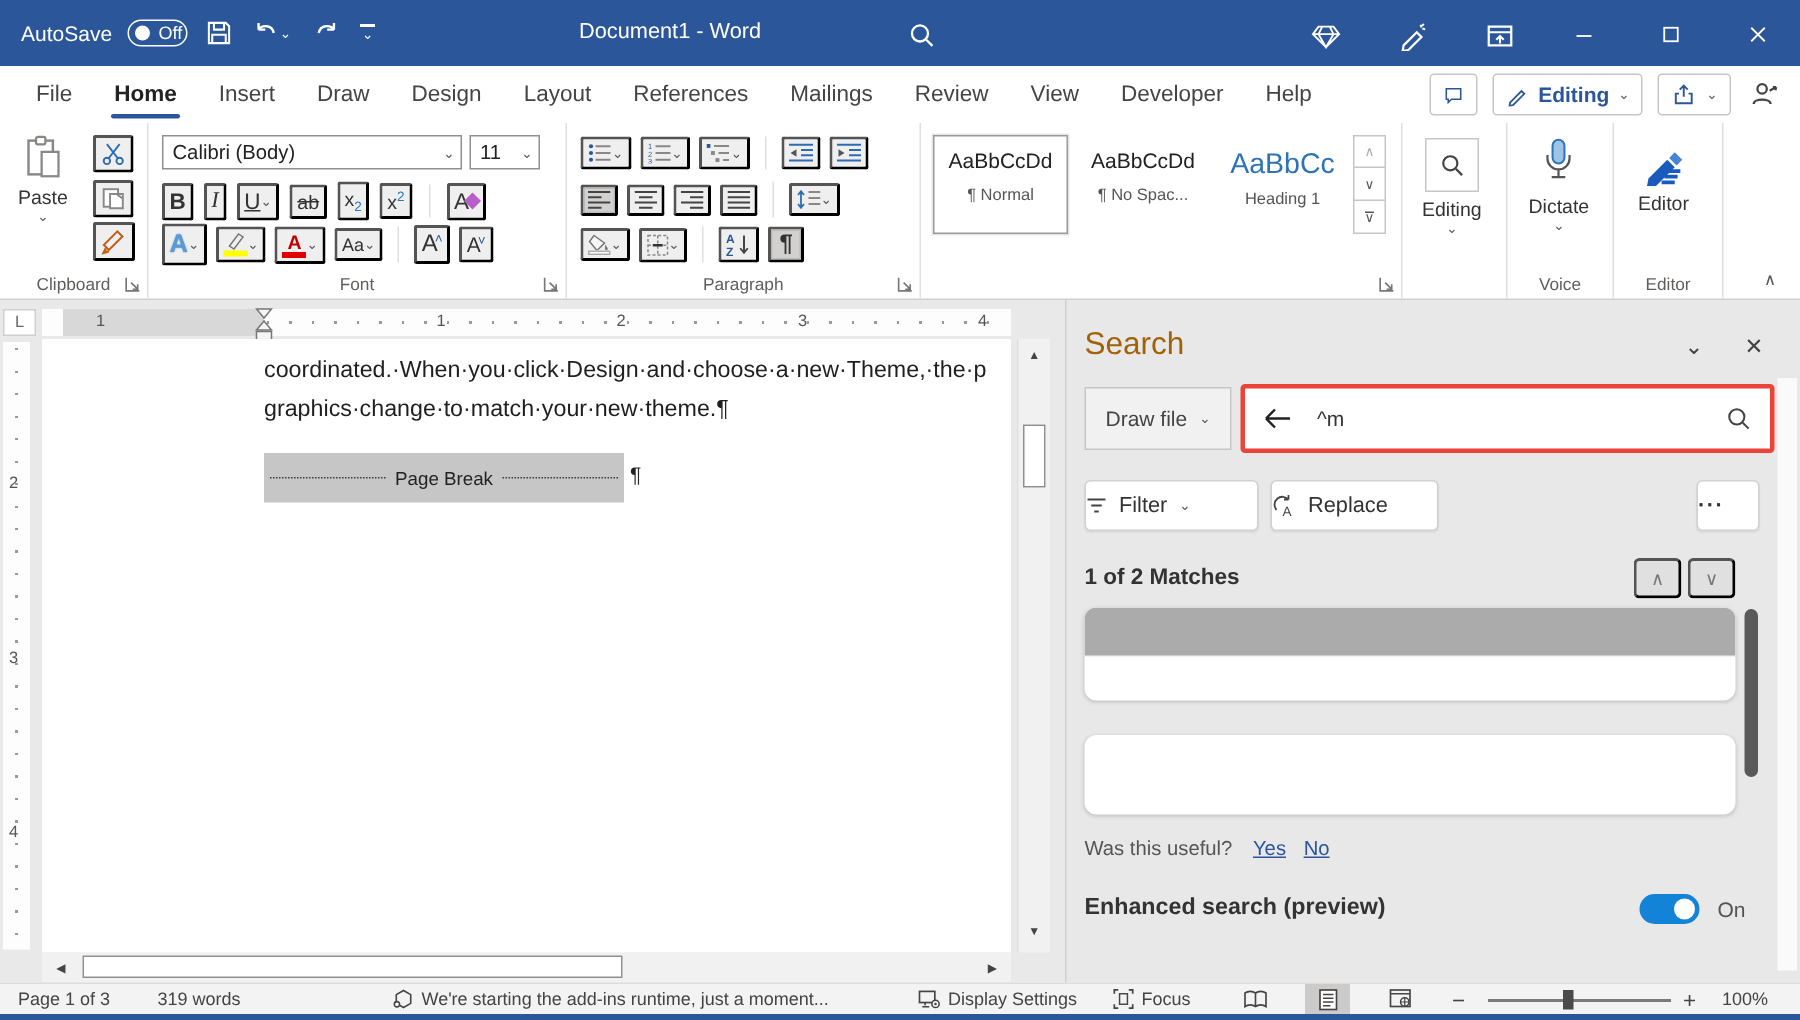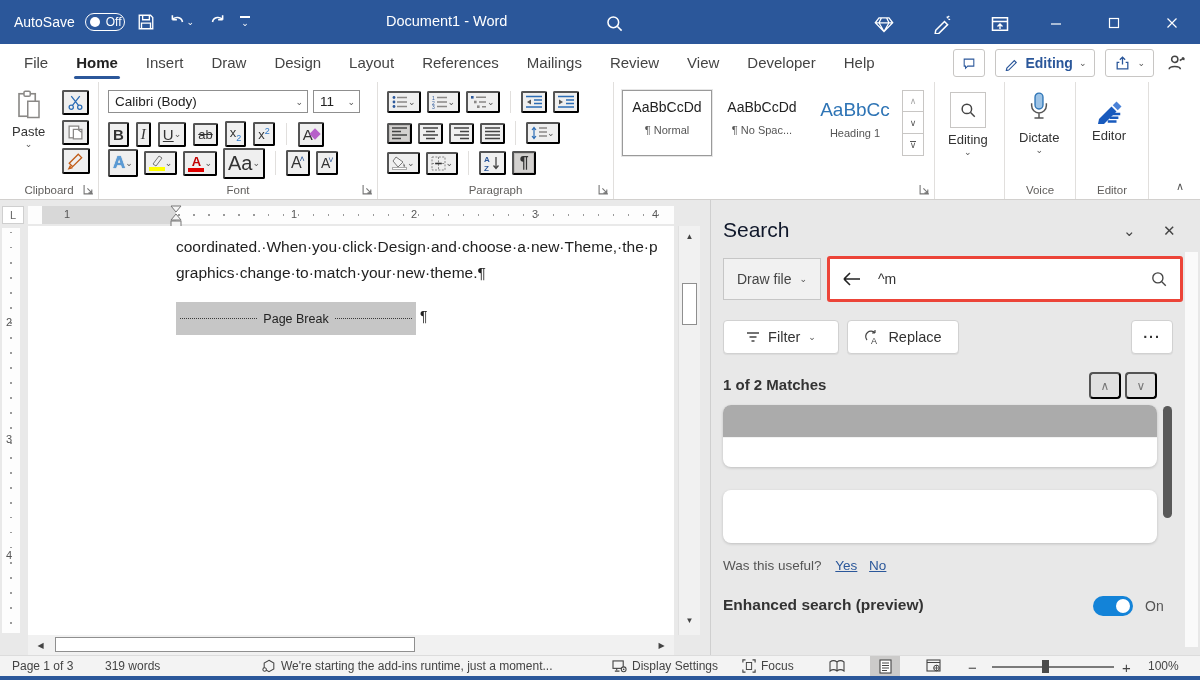--- a/index.html
+++ b/index.html
@@ -61,26 +61,26 @@
   .pb-leader { flex:1; height:1px; border-top:1px dotted #3a3a3a; }
   .pb-pilcrow { position:absolute; left:392px; top:82px; font-size:14px; color:#222; }
   .vscroll { position:absolute; left:678px; top:26px; width:22px; height:409px; background:#f1f1f1; border-left:1px solid #e0e0e0; }
   .sarrow { position:absolute; left:2px; width:17px; height:17px; display:flex; align-items:center; justify-content:center; font-size:8px; color:#444; cursor:pointer; }
   .vthumb { position:absolute; left:3px; top:57px; width:15px; height:42px; background:#fff; border:1px solid #8f8f8f; cursor:grab; }
   .hscroll { position:absolute; left:28px; top:435px; width:646px; height:20px; background:#f1f1f1; }
   .hthumb { position:absolute; left:27px; top:2px; width:360px; height:15px; background:#fff; border:1px solid #8f8f8f; cursor:grab; }
 
   
   .pane { position:absolute; left:710px; top:0; width:490px; height:455px; background:#e8e8e8; border-left:1px solid #cfcfcf; }
-  .pane-title { position:absolute; left:12px; top:18px; font-size:21px; color:#0f172a; }
+  .pane-title { position:absolute; left:12px; top:18px; font-size:21px; color:#a16207; }
   .pane-top-ic { position:absolute; top:22px; font-size:15px; color:#444; cursor:pointer; }
   .scopebtn { position:absolute; left:12px; top:58px; width:98px; height:42px; background:#f1f1f1; border:1px solid #c6c6c6; display:flex; align-items:center; justify-content:center; gap:8px; font-size:14px; color:#444; cursor:pointer; }
   .searchfield { position:absolute; left:116px; top:56px; width:356px; height:46px; border:3px solid #ec4438; border-radius:3px; background:#fff; display:flex; align-items:center; padding:0 12px; gap:16px; }
   .querytext { font-size:14px; color:#333; flex:1; }
-  .panebtn { height:34px; background:#fff; border:1px solid #d1d1d1; border-radius:4px; display:flex; align-items:center; justify-content:center; gap:8px; font-size:14.5px; color:#333; cursor:pointer; box-shadow:0 1px 1px rgba(0,0,0,.06); position:absolute; top:120px; }
+  .panebtn { height:34px; background:#fff; border:1px solid #d1d1d1; border-radius:4px; display:flex; align-items:center; justify-content:flex-start; gap:8px; font-size:14.5px; color:#333; cursor:pointer; box-shadow:0 1px 1px rgba(0,0,0,.06); position:absolute; top:120px; }
   .matchtxt { position:absolute; left:12px; top:176px; font-size:15px; font-weight:700; color:#333; }
   .navbtn { position:absolute; top:172px; width:32px; height:27px; background:#e0e0e0; border-radius:4px; display:flex; align-items:center; justify-content:center; color:#777; font-size:12px; cursor:pointer; }
   .card { position:absolute; left:12px; width:434px; border-radius:8px; background:#fff; box-shadow:0 1px 3px rgba(0,0,0,.18); overflow:hidden; }
   .card1 { top:205px; height:62px; }
   .card1 .chead { height:33px; background:#ababab; border-bottom:1px solid #f2f2f2; }
   .card2 { top:290px; height:53px; }
   .list-thumb { position:absolute; left:452px; top:206px; width:9px; height:112px; background:#595959; border-radius:5px; cursor:grab; }
   .pane-track { position:absolute; left:474px; top:52px; width:13px; height:395px; background:#fafafa; }
   .useful { position:absolute; left:12px; top:358px; font-size:13.5px; color:#555; }
   .ulink { color:#2b579a; text-decoration:underline; cursor:pointer; }
@@ -311,21 +311,21 @@
           <span class="gray-chev">⌄</span>
       </button>
       <button class="icbtn">
         <span style="display:inline-flex; flex-direction:column; align-items:center; line-height:1;">
           <span class="glyph" style="font-size:13px; font-weight:700; color:#c00000;">A</span>
           <span style="width:16px; height:4px; background:#e00000; display:block;"></span>
         </span>
           <span class="gray-chev">⌄</span>
       </button>
       <button class="icbtn">
-          <span class="glyph" style="font-size:20px;">Aa</span>
+          <span class="glyph" style="font-size:12px;">Aa</span>
           <span class="gray-chev">⌄</span>
         </button>
       <span class="vdiv"></span>
       <button class="icbtn">
           <span class="glyph" style="font-size:16px;">A</span>
           <span style="color:#2b579a; font-size:9px; margin-left:-2px; align-self:flex-start;">˄</span>
         </button>
       <button class="icbtn">
           <span class="glyph" style="font-size:14px;">A</span>
           <span style="color:#2b579a; font-size:9px; margin-left:-2px; align-self:flex-start;">˅</span>

